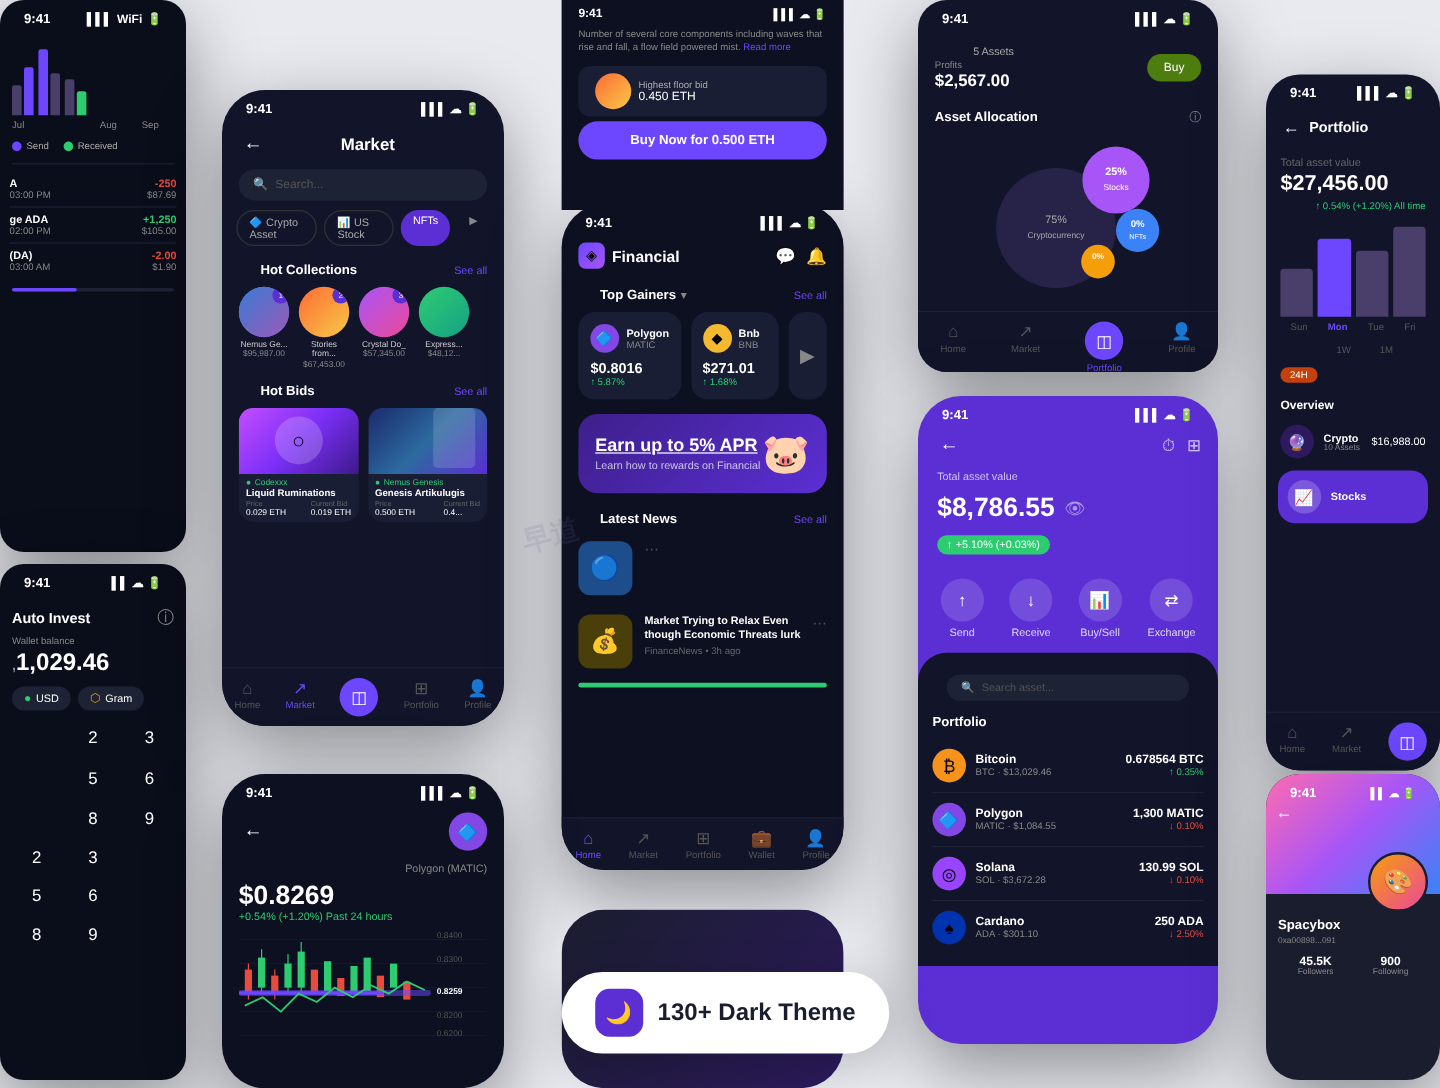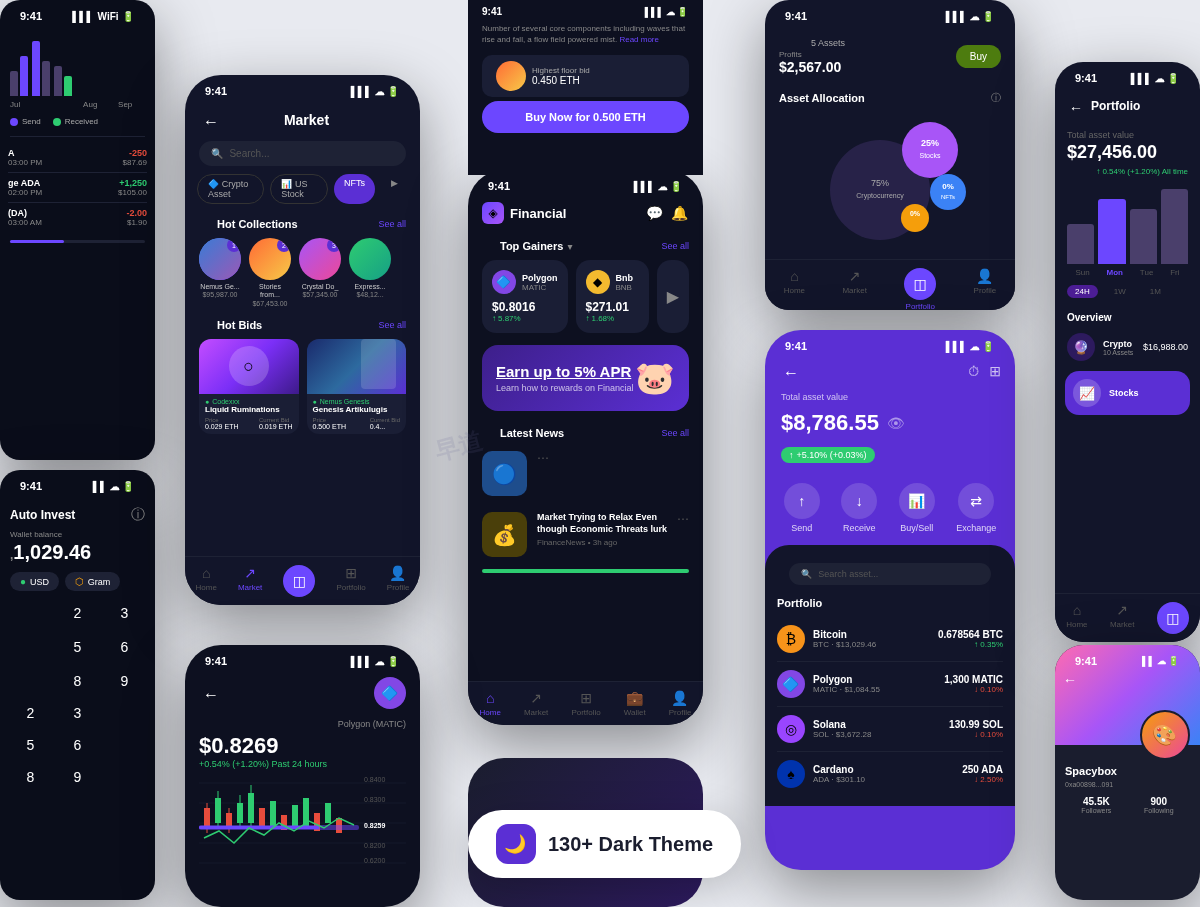--- a/index.html
+++ b/index.html
@@ -463,22 +463,23 @@
       padding: 4px 12px 8px;
     }
     .time-tab {
       font-size: 8px;
       color: #555;
       padding: 2px 8px;
       border-radius: 10px;
       cursor: pointer;
     }
     .time-tab.active {
-      background: #4c1d95;
+      background: #c2410c;
       color: #fff;
+      margin-top: 21px;
     }
 
     .overview-title {
       font-size: 10px;
       font-weight: 700;
       color: #fff;
       padding: 6px 12px 4px;
     }
     .overview-row {
       display: flex;

